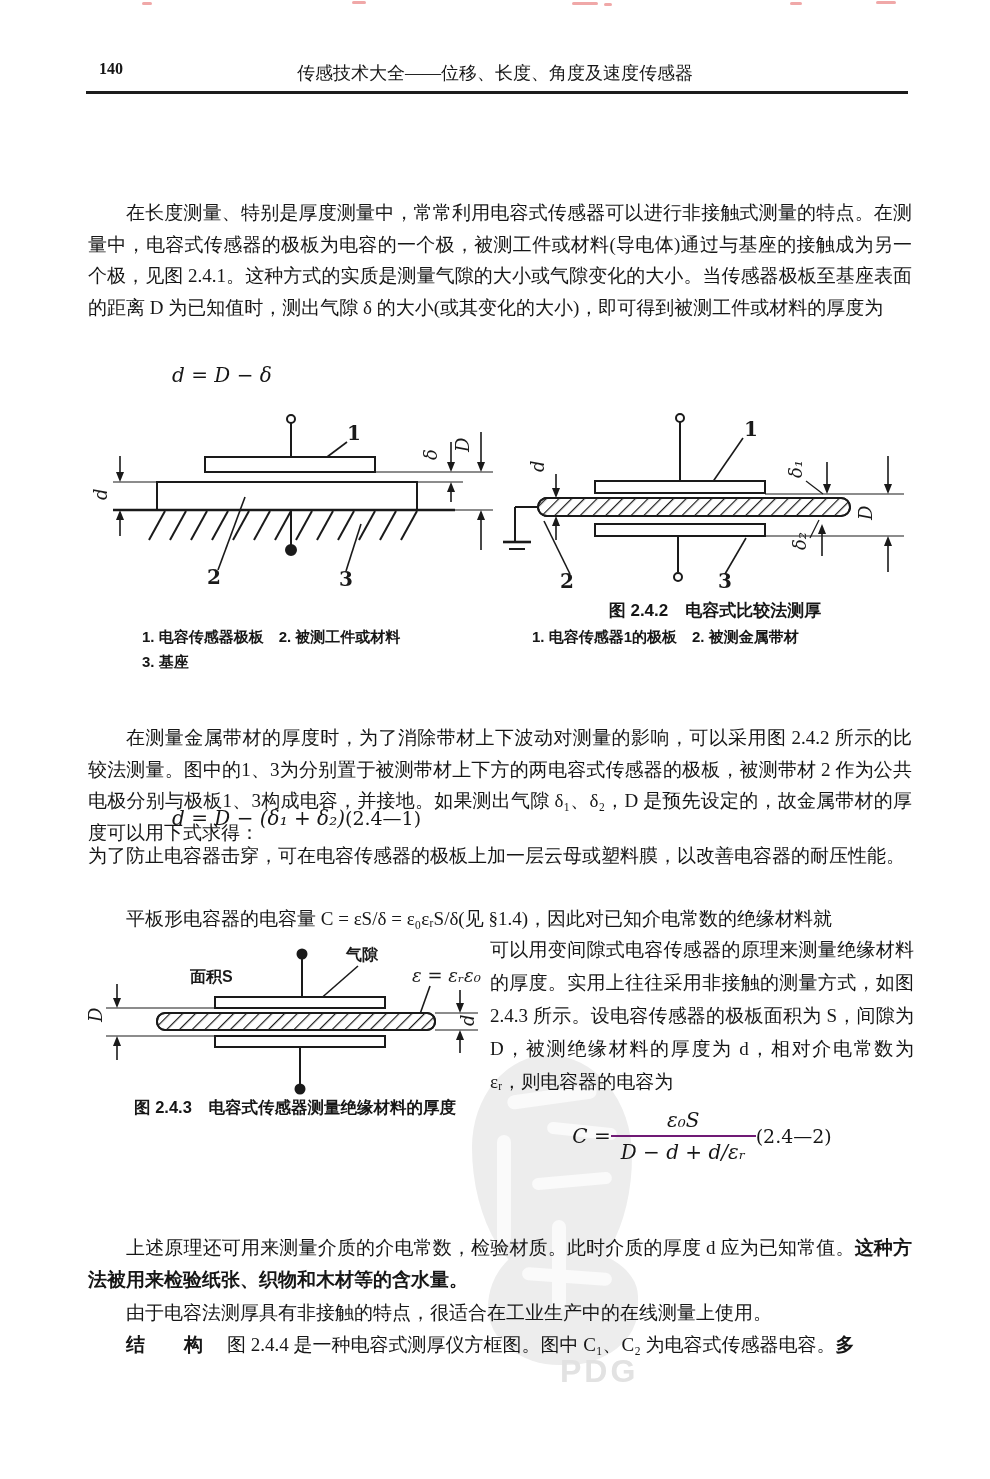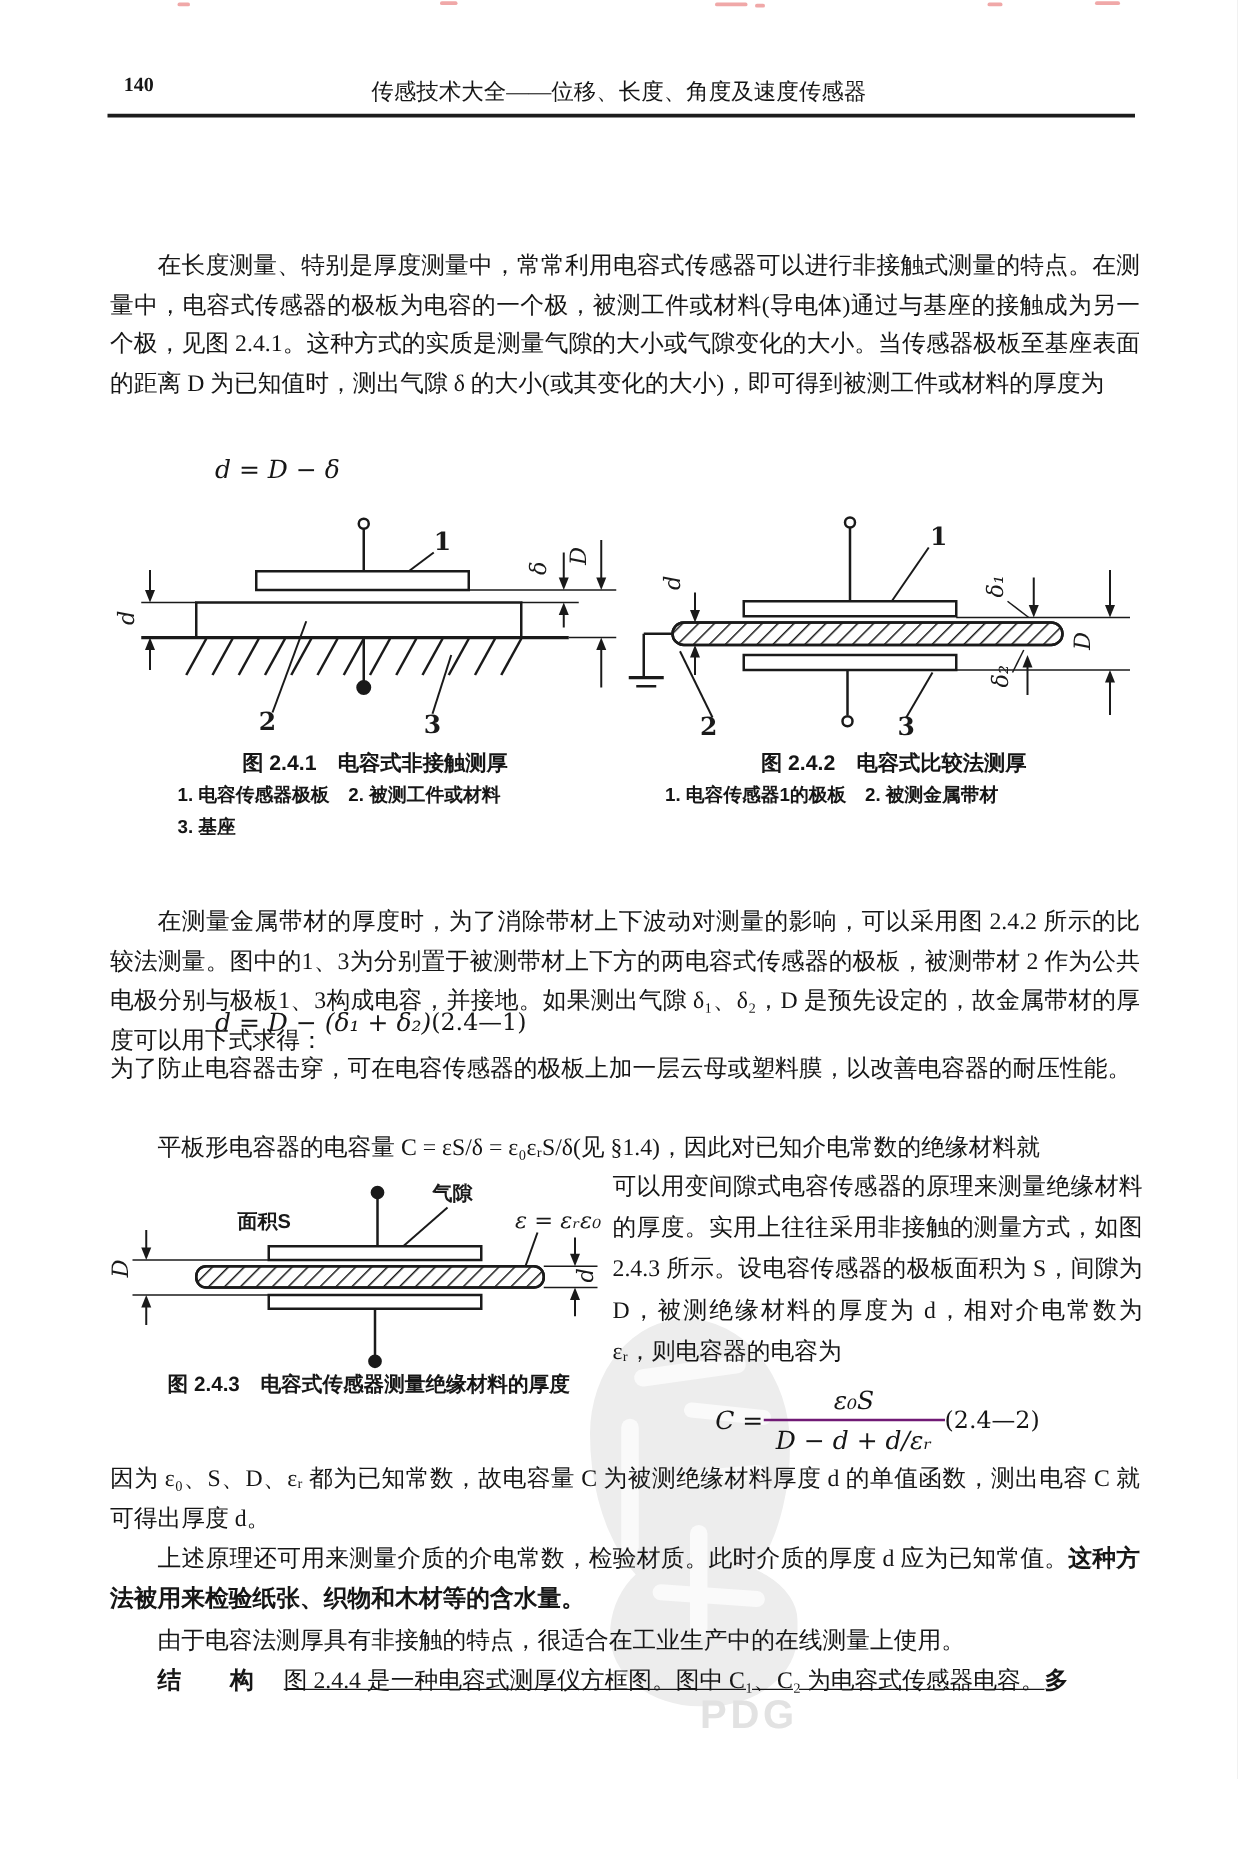--- a/index.html
+++ b/index.html
@@ -179,21 +179,20 @@
       <text class="figlabel" x="244" y="32">1</text>
       <text class="figlabel" x="60" y="184">2</text>
       <text class="figlabel" x="218" y="184">3</text>
       <text class="dimlabel" transform="rotate(-90 44 68)" x="44" y="68">d</text>
       <text class="dimlabel" transform="rotate(-90 302 74)" x="302" y="74" font-size="16">δ₁</text>
       <text class="dimlabel" transform="rotate(-90 306 146)" x="306" y="146" font-size="16">δ₂</text>
       <text class="dimlabel" transform="rotate(-90 372 116)" x="372" y="116">D</text>
     </g>
   </svg>
 
-  <div class="abs caption" style="left:120px;top:599px;width:360px;">图 2.4.1　电容式非接触测厚</div>
   <div class="abs legend" style="left:142px;top:624px;">
     <div>1. 电容传感器极板　2. 被测工件或材料</div>
     <div>3. 基座</div>
   </div>
   <div class="abs caption" style="left:540px;top:599px;width:350px;">图 2.4.2　电容式比较法测厚</div>
   <div class="abs legend" style="left:532px;top:624px;">
     <div>1. 电容传感器1的极板　2. 被测金属带材</div>
   </div>
 
   <div class="abs para indent" style="left:88px;top:678px;width:824px;margin-top:44px;">在测量金属带材的厚度时，为了消除带材上下波动对测量的影响，可以采用图 2.4.2 所示的比较法测量。图中的1、3为分别置于被测带材上下方的两电容式传感器的极板，被测带材 2 作为公共电极分别与极板1、3构成电容，并接地。如果测出气隙 δ₁、δ₂，D 是预先设定的，故金属带材的厚度可以用下式求得：</div>
@@ -254,25 +253,24 @@
 
   <div class="abs" style="left:490px;top:1108px;width:424px;display:flex;align-items:center;justify-content:center;z-index:2;">
     <span class="math">C =</span>
     <span class="frac math">
       <span class="num">ε₀S</span>
       <span class="den">D − d + d/εᵣ</span>
     </span>
     <span class="eqno" style="">(2.4—2)</span>
   </div>
 
-  <div class="abs para" style="left:88px;top:1168px;width:824px;line-height:32px;">因为 ε₀、S、D、εᵣ 都为已知常数，故电容量 C 为被测绝缘材料厚度 d 的单值函数，测出电容 C 就可得出厚度 d。</div>
 
   <div class="abs para indent" style="left:88px;top:1232px;width:824px;line-height:32px;">
     <span>上述原理还可用来测量介质的介电常数，检验材质。此时介质的厚度 d 应为已知常值。</span><span class="boldcjk">这种方法被用来检验纸张、织物和木材等的含水量。</span>
   </div>
 
   <div class="abs para indent" style="left:88px;top:1297px;width:824px;">由于电容法测厚具有非接触的特点，很适合在工业生产中的在线测量上使用。</div>
 
   <div class="abs para indent" style="left:88px;top:1329px;width:824px;">
-    <span class="boldcjk" style="letter-spacing:10px;">结　构</span><span style="margin-left:14px;text-decoration:underline;">图 2.4.4 是一种电容式测厚仪方框图。图中 C₁、C₂ 为电容式传感器电容。</span><span class="boldcjk">多</span>
+    <span class="boldcjk" style="letter-spacing:10px;">结　构</span><span style="margin-left:14px;">图 2.4.4 是一种电容式测厚仪方框图。图中 C₁、C₂ 为电容式传感器电容。</span><span class="boldcjk">多</span>
   </div>
 
 </div>
 
 </body></html>

